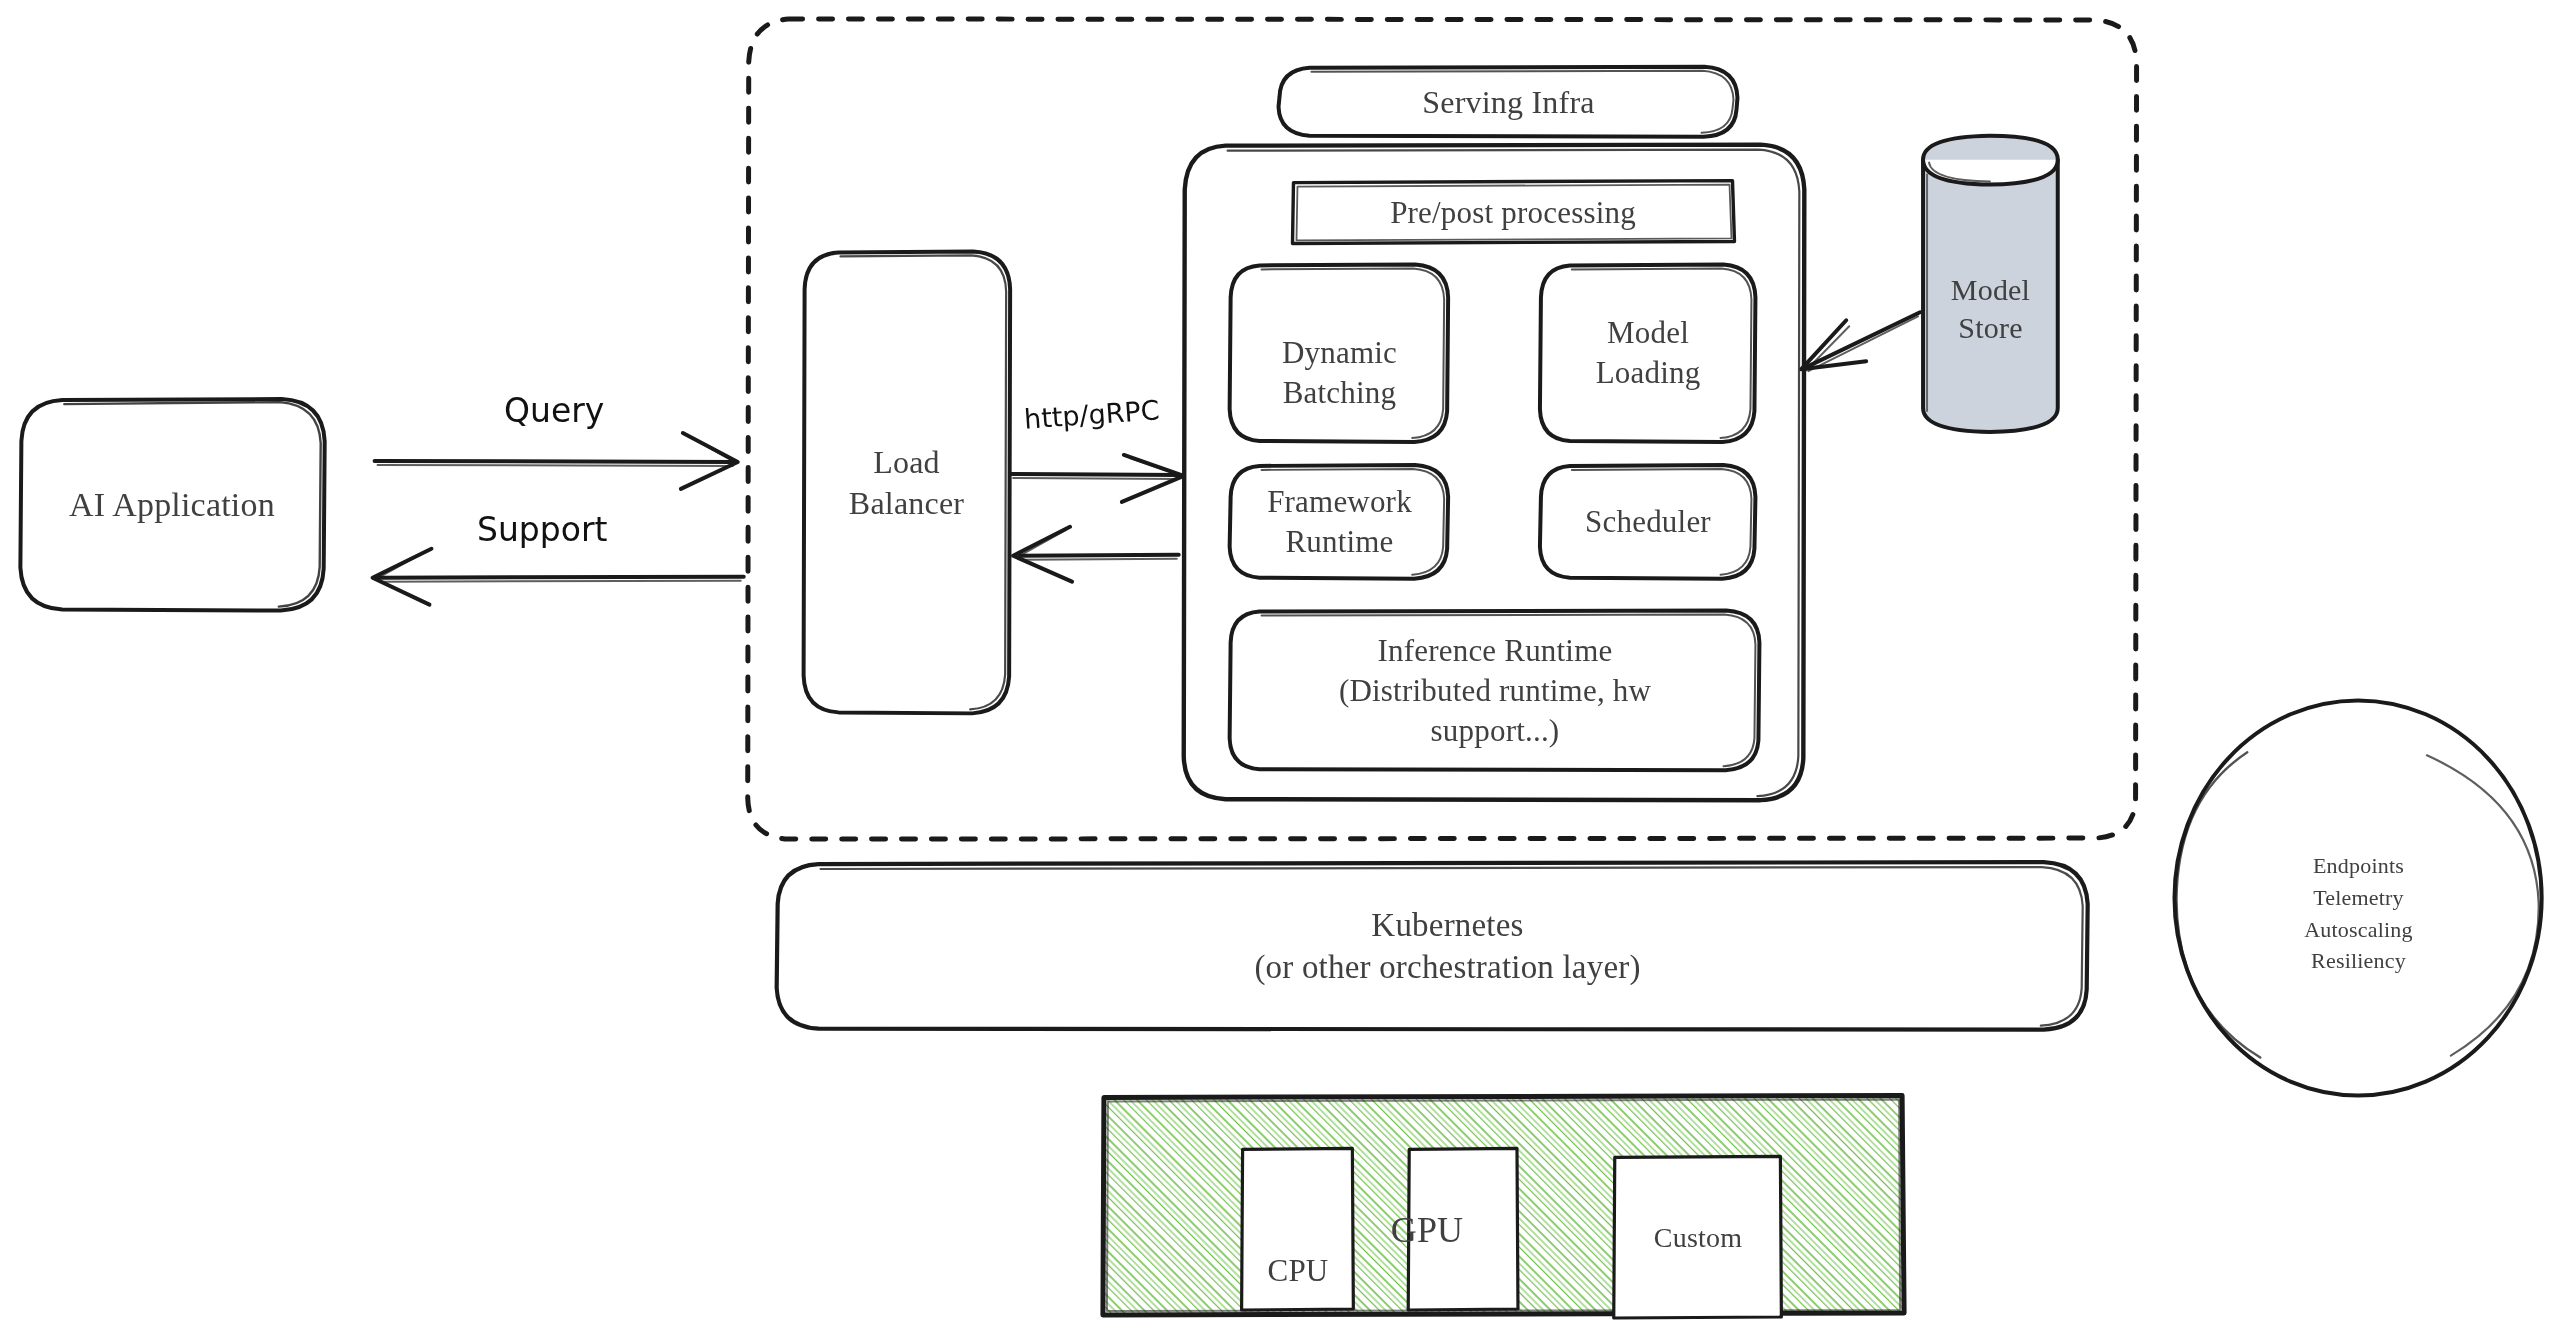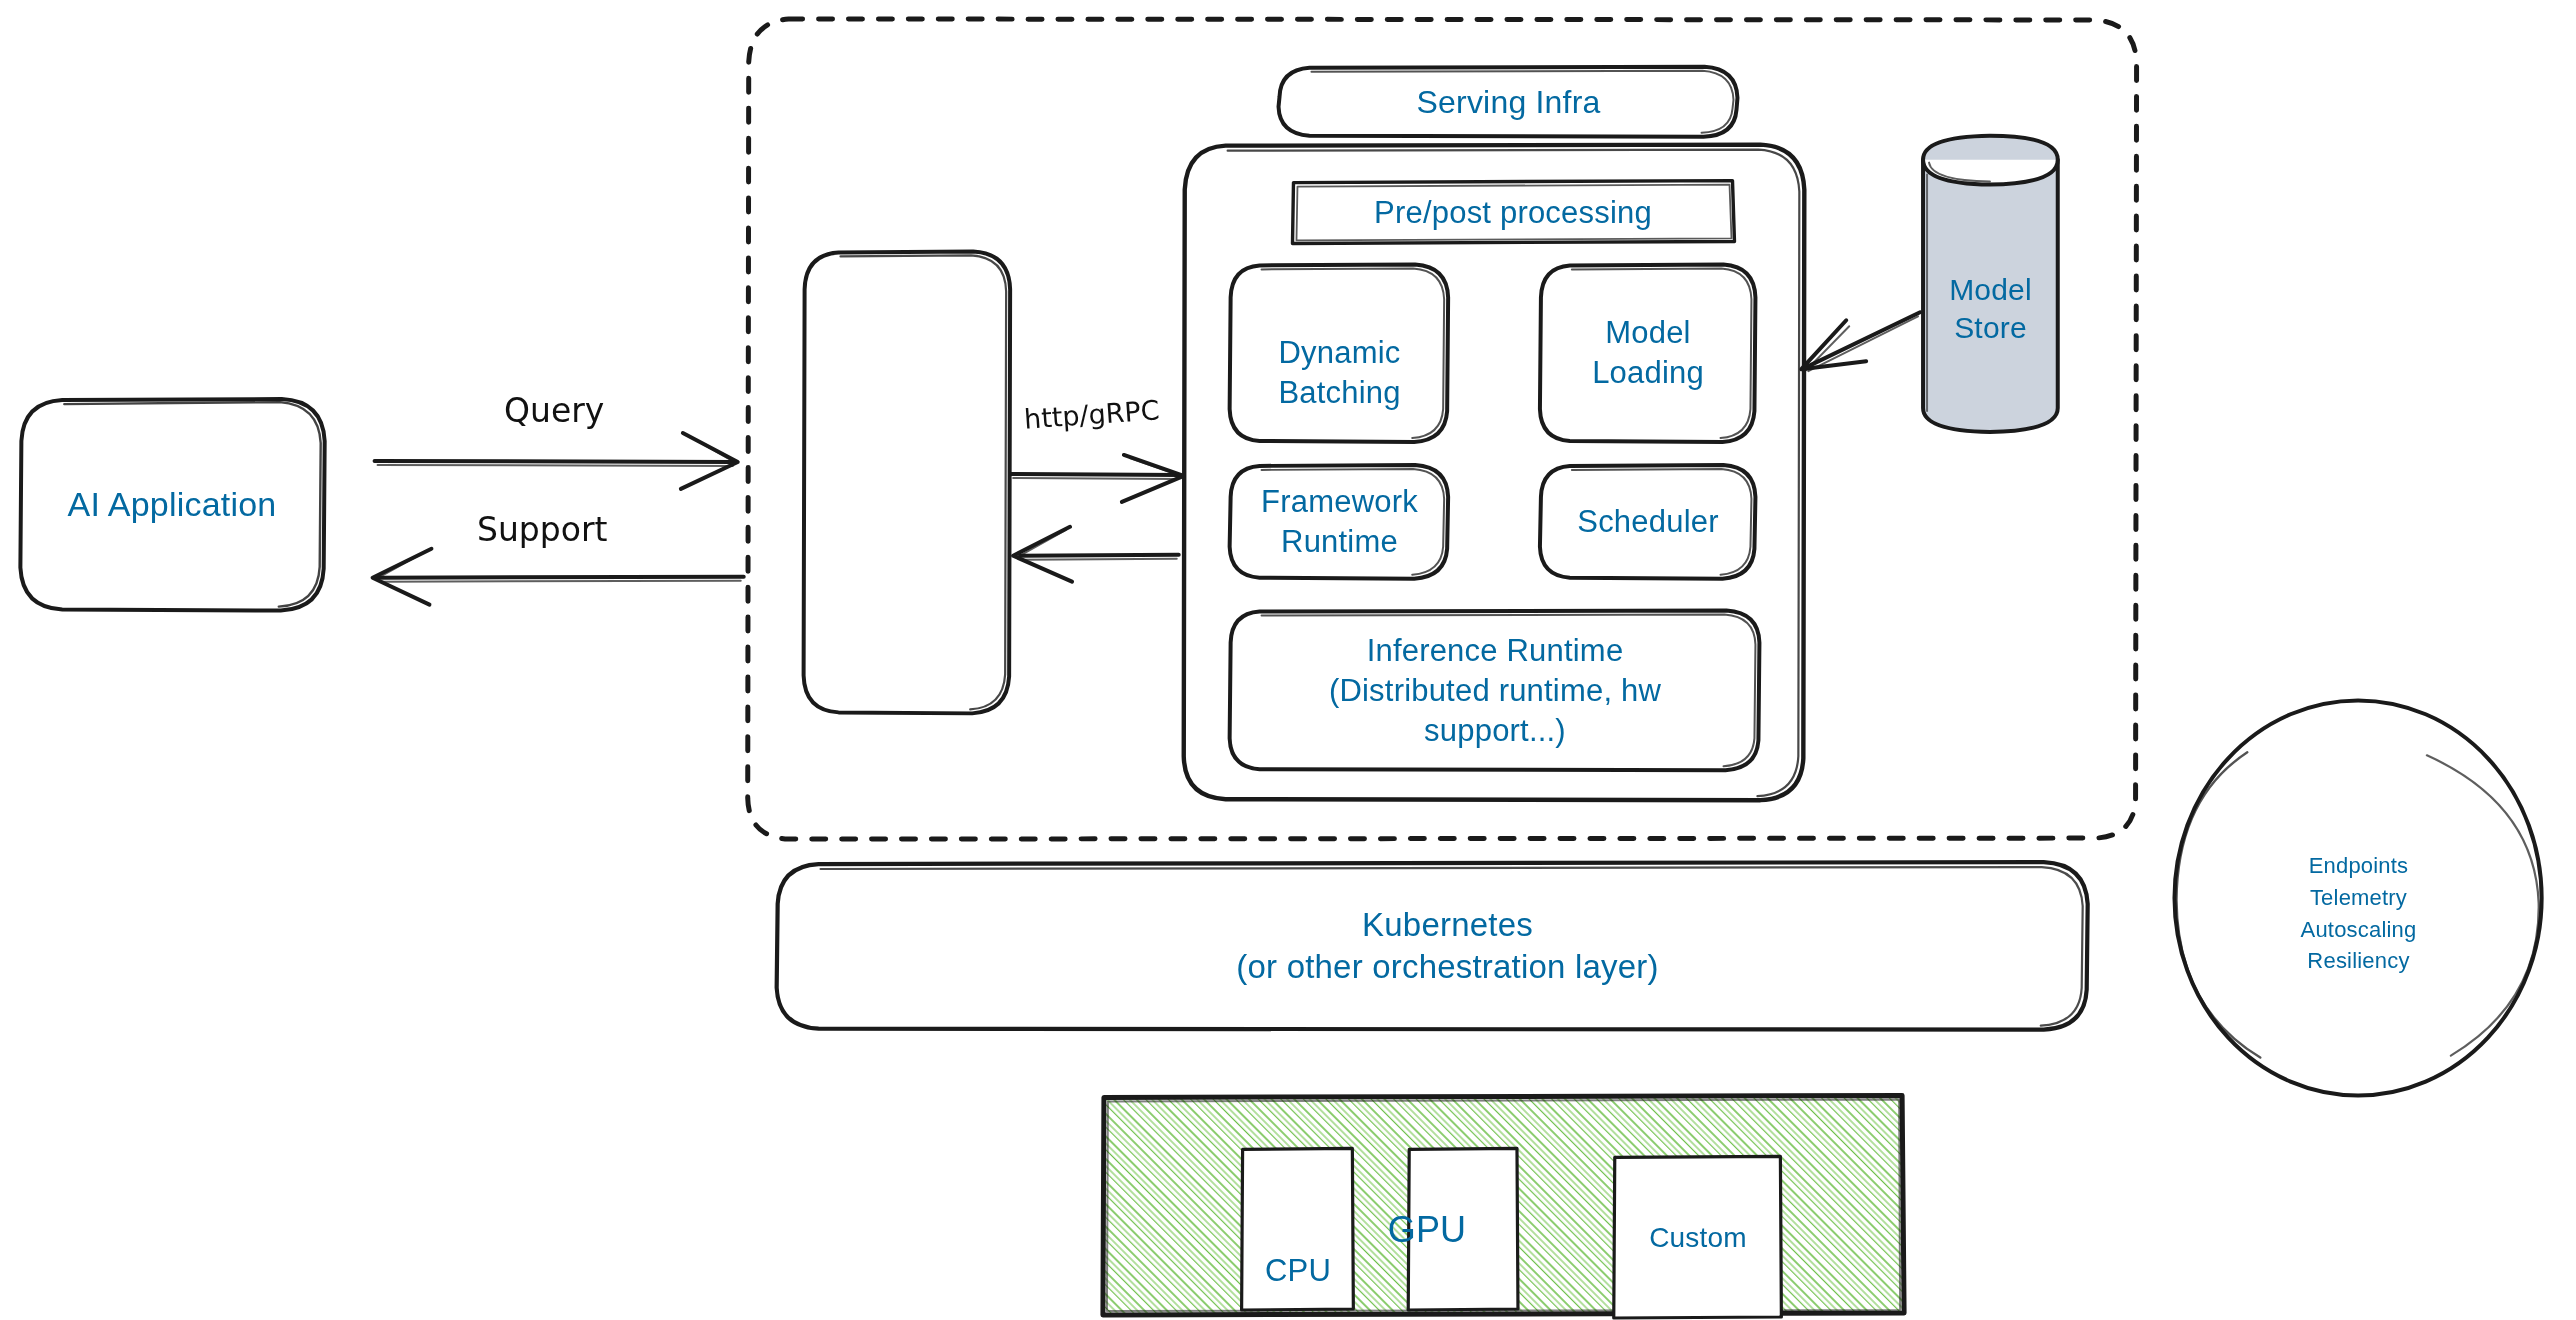--- a/index.html
+++ b/index.html
@@ -24,22 +24,22 @@
     top: 0;
     width: 2576px;
     height: 1320px;
   }
   .node-label {
     position: absolute;
     display: flex;
     align-items: center;
     justify-content: center;
     text-align: center;
-    color: #0369a1;
-    font-family: Liberation Sans, sans-serif;
+    color: #404040;
+    font-family: Liberation Serif, serif;
     line-height: 1.28;
     white-space: pre-line;
     pointer-events: none;
     letter-spacing: 0.2px;
   }
   .edge-label {
     position: absolute;
     color: #111111;
     font-family: "DejaVu Sans", sans-serif;
     white-space: nowrap;
@@ -189,20 +189,22 @@
         <path d="M 1922 317 L 1812 372" stroke-width="2" opacity="0.7"></path>
         <path d="M 1850 321 L 1805 370 L 1870 362" stroke-width="4"></path>
         <path d="M 1853 327 L 1810 371" stroke-width="2" opacity="0.7"></path>
       </g>
 
     </g>
   </svg>
 
   <div class="node-label" style="left:20px; top:399px; width:304px; height:212px; font-size:34px;">AI Application</div>
 
+  <div class="node-label" style="left:803px; top:252px; width:207px; height:462px; font-size:32px;">Load
+Balancer</div>
 
   <div class="node-label" style="left:1279px; top:67px; width:459px; height:70px; font-size:32px;">Serving Infra</div>
 
   <div class="node-label" style="left:1292px; top:181px; width:442px; height:63px; font-size:31px;">Pre/post processing</div>
 
   <div class="node-label" style="left:1230px; top:264px; width:219px; height:218px; font-size:31px;">Dynamic
 Batching</div>
 
   <div class="node-label" style="left:1540px; top:264px; width:216px; height:178px; font-size:31px;">Model
 Loading</div>

